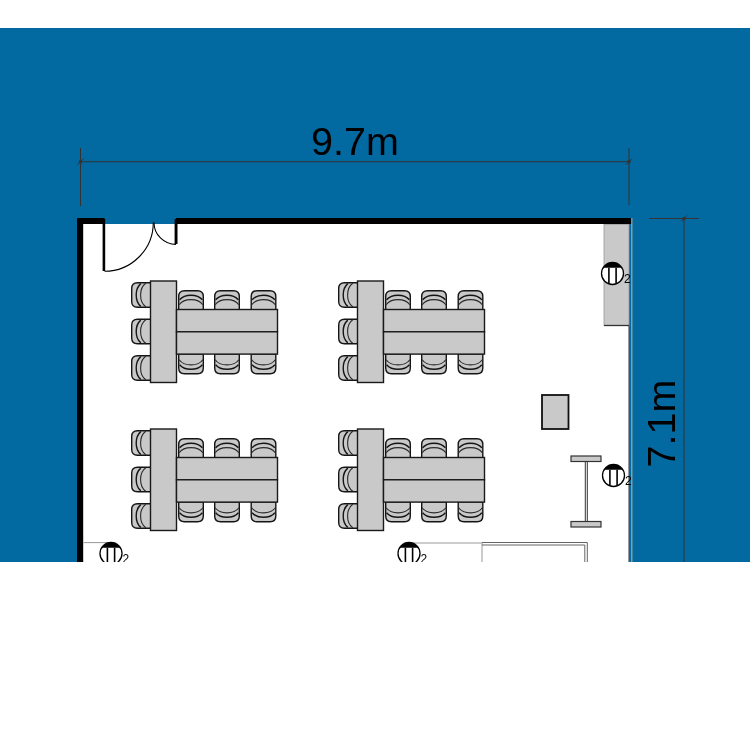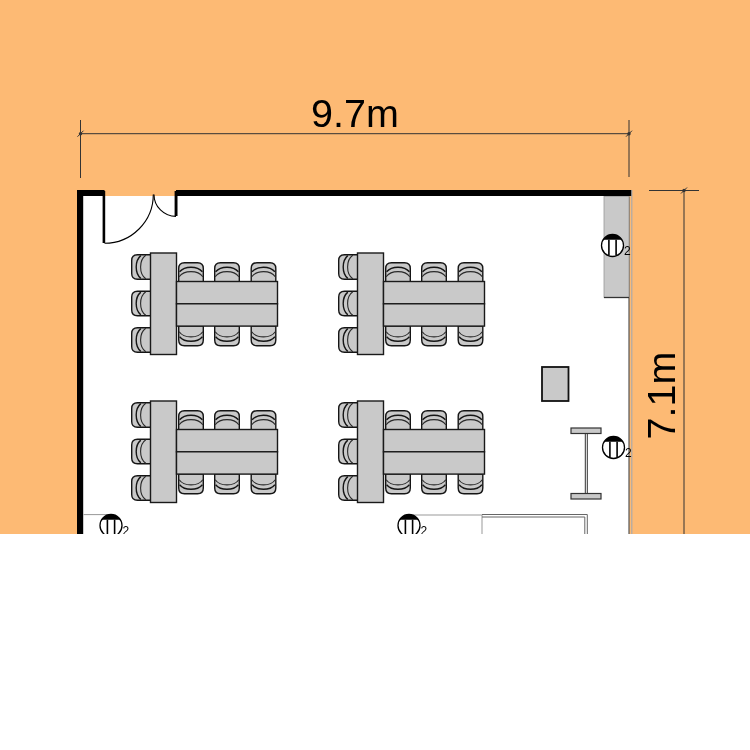--- a/index.html
+++ b/index.html
@@ -1,16 +1,16 @@
 <!DOCTYPE html>
 <html><head>
 <meta charset="utf-8">
 <style>
 html,body{margin:0;padding:0;background:#ffffff;}
-#page{position:relative;width:750px;height:534px;background:#fdba74;overflow:hidden;}
+#page{position:relative;width:750px;height:534px;background:#0369a1;overflow:hidden;margin-top:28px;}
 svg{position:absolute;left:0;top:0;}
 text{font-family:"Liberation Sans",sans-serif;fill:#000;}
 </style>
 </head>
 <body>
 <div id="page">
 <svg width="750" height="750" viewBox="0 0 750 750">
 
 <rect x="83" y="196" width="546" height="396" fill="#ffffff"></rect>
 <defs>

